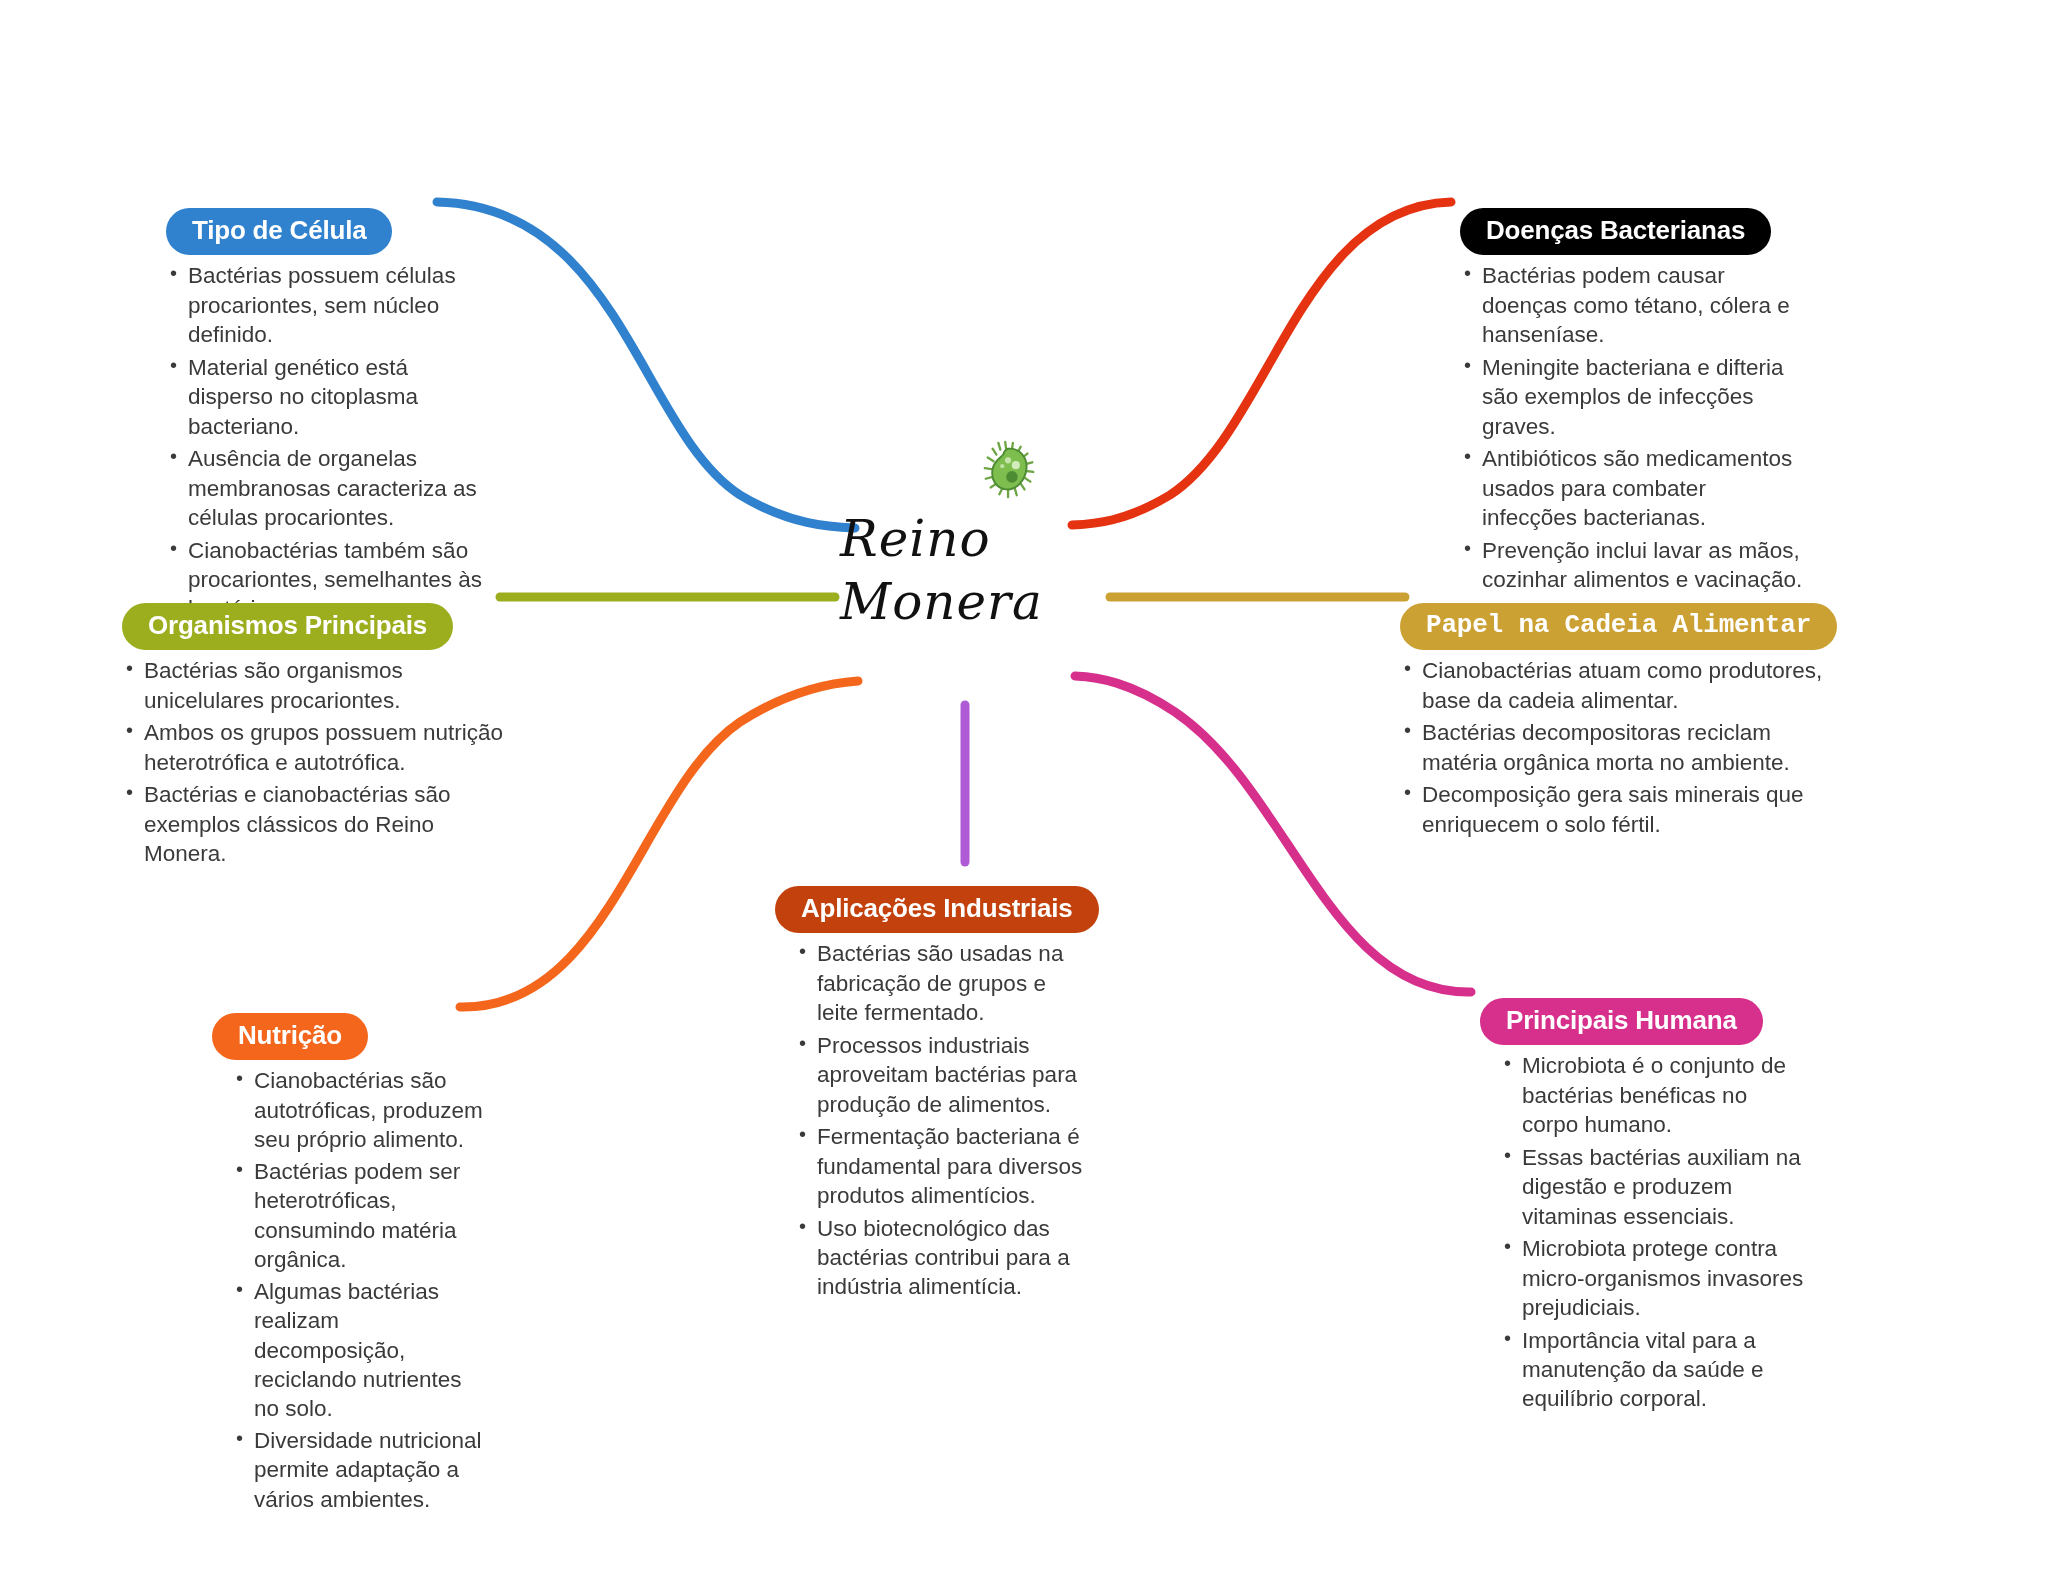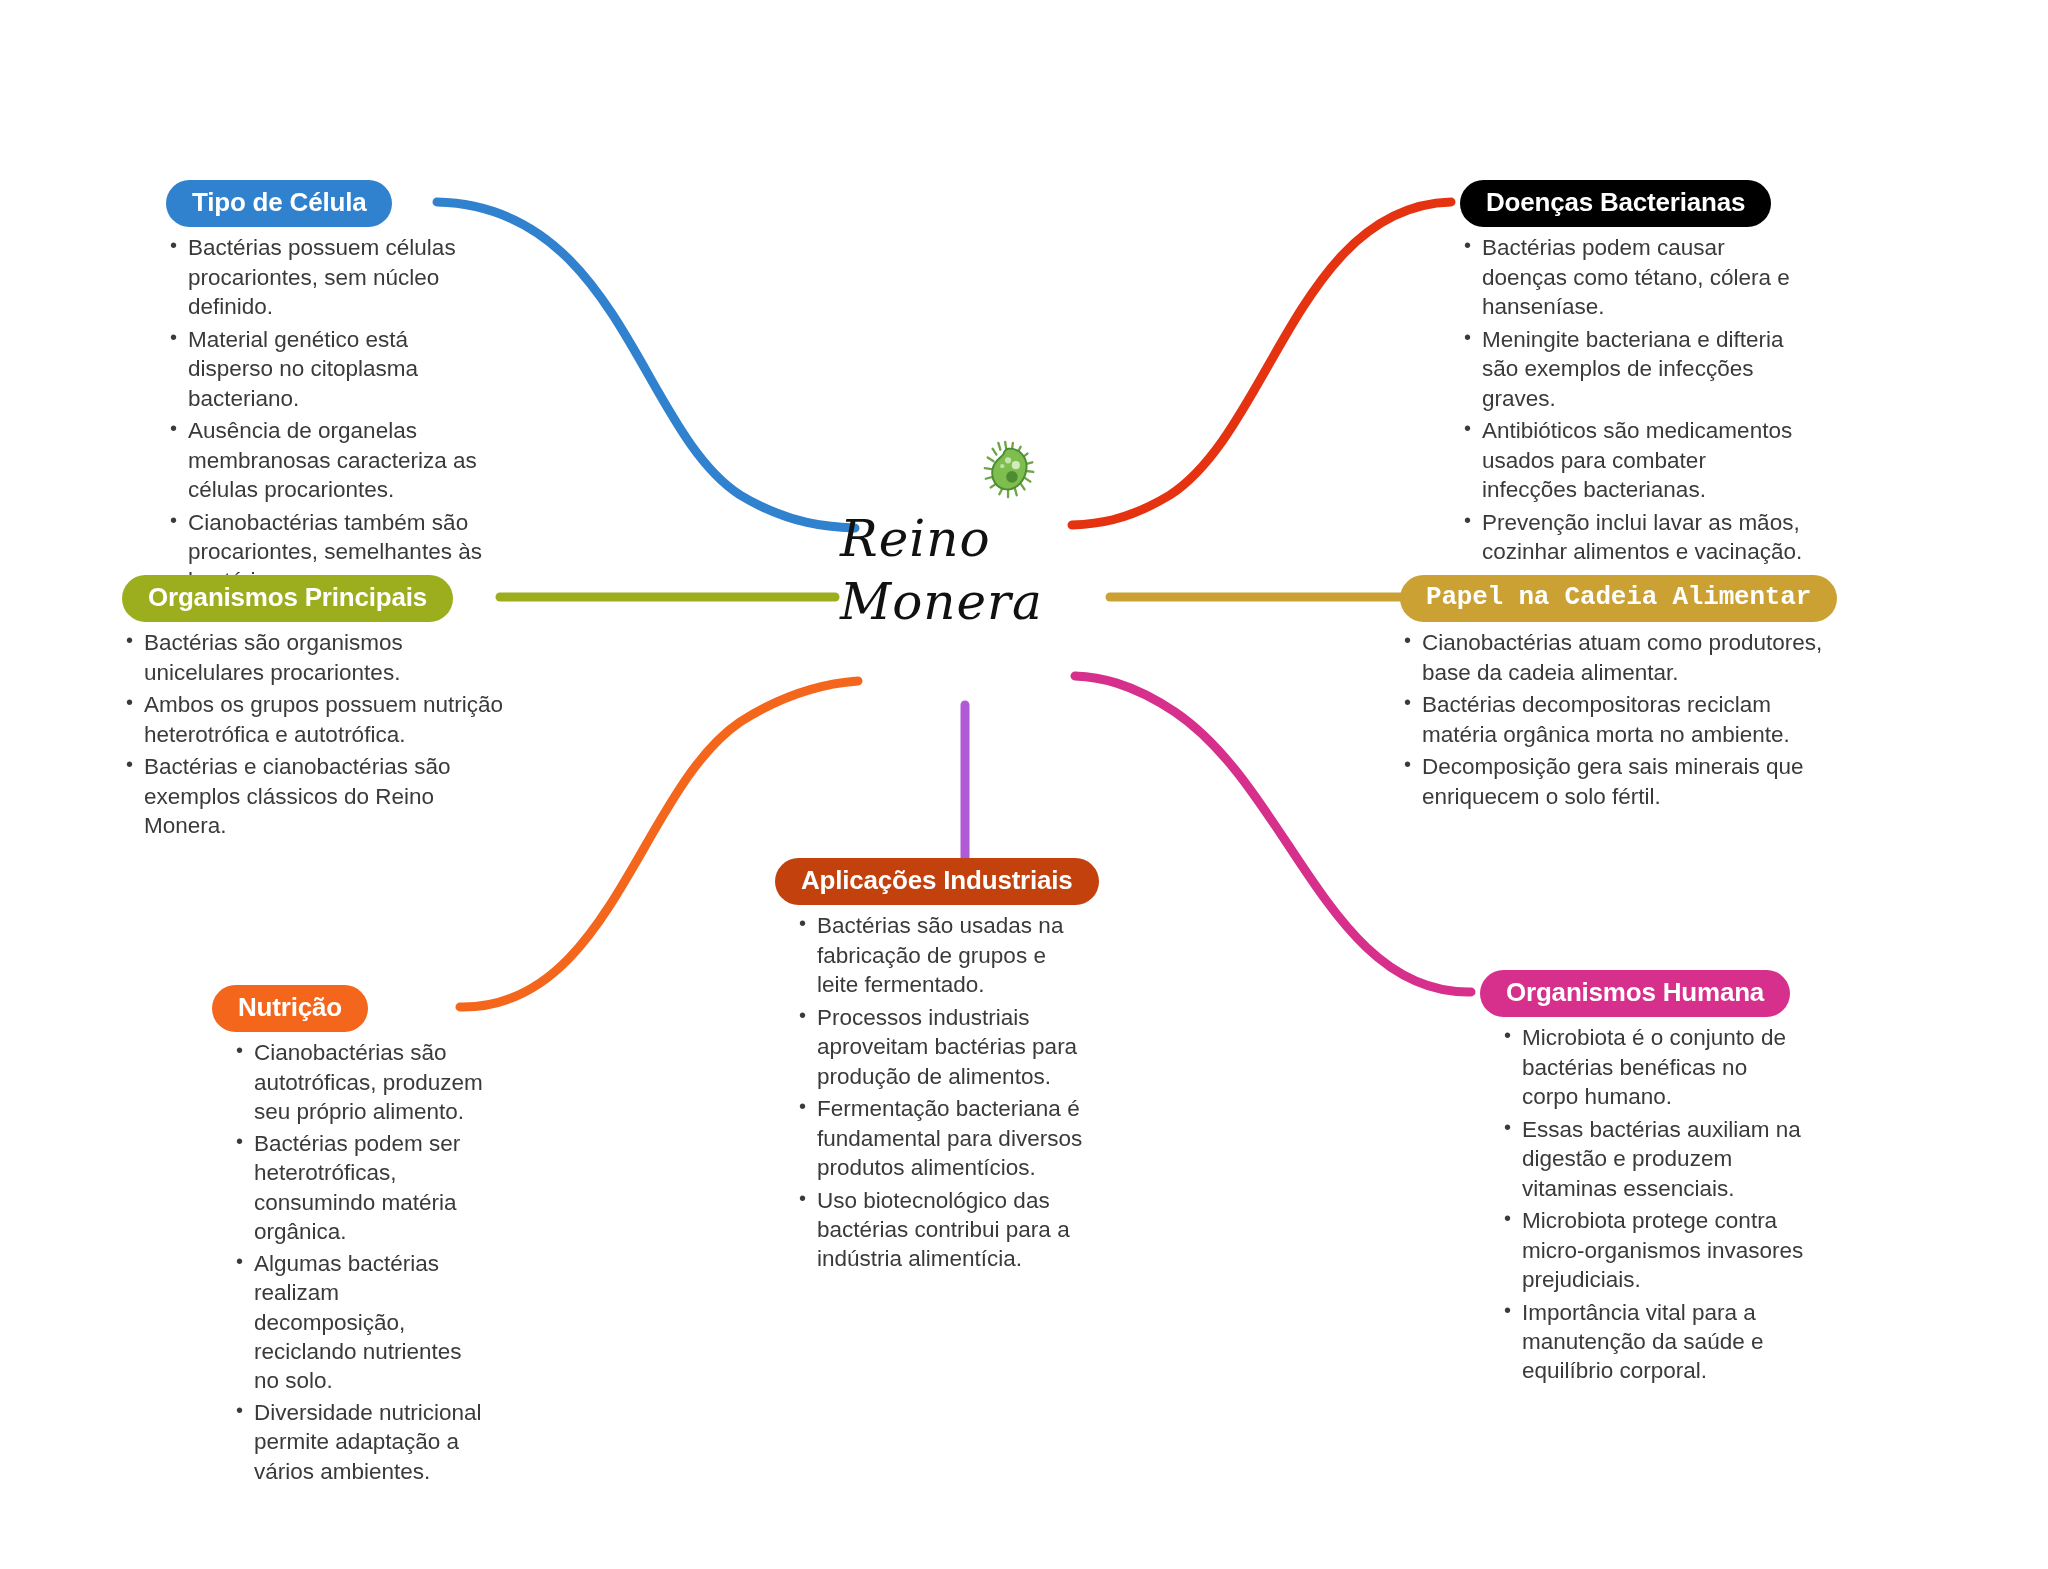--- a/index.html
+++ b/index.html
@@ -28,20 +28,21 @@
     left: 0;
     top: 0;
     width: 2048px;
     height: 1569px;
     pointer-events: none;
   }
 
   
   .branch {
     position: absolute;
+    margin-top: 28px;
   }
 
   .pill {
     display: inline-block;
     border-radius: 999px;
     color: #ffffff;
     font-weight: bold;
     font-size: 26px;
     letter-spacing: -0.2px;
     padding: 9px 26px 11px 26px;
@@ -239,21 +240,21 @@
     </div>
     <ul class="points">
       <li>Cianobactérias atuam como produtores, base da cadeia alimentar.</li>
       <li>Bactérias decompositoras reciclam matéria orgânica morta no ambiente.</li>
       <li>Decomposição gera sais minerais que enriquecem o solo fértil.</li>
     </ul>
   </div>
 
   <div class="branch" id="branch-microbiota">
     <div class="pill-row">
-      <div class="pill" style="background-color: rgb(214, 47, 140);">Organismos Humana</div>
+      <div class="pill" style="background-color: rgb(214, 47, 140);">Principais Humana</div>
     </div>
     <ul class="points">
       <li>Microbiota é o conjunto de bactérias benéficas no corpo humano.</li>
       <li>Essas bactérias auxiliam na digestão e produzem vitaminas essenciais.</li>
       <li>Microbiota protege contra micro-organismos invasores prejudiciais.</li>
       <li>Importância vital para a manutenção da saúde e equilíbrio corporal.</li>
     </ul>
   </div>
 
 </div>

